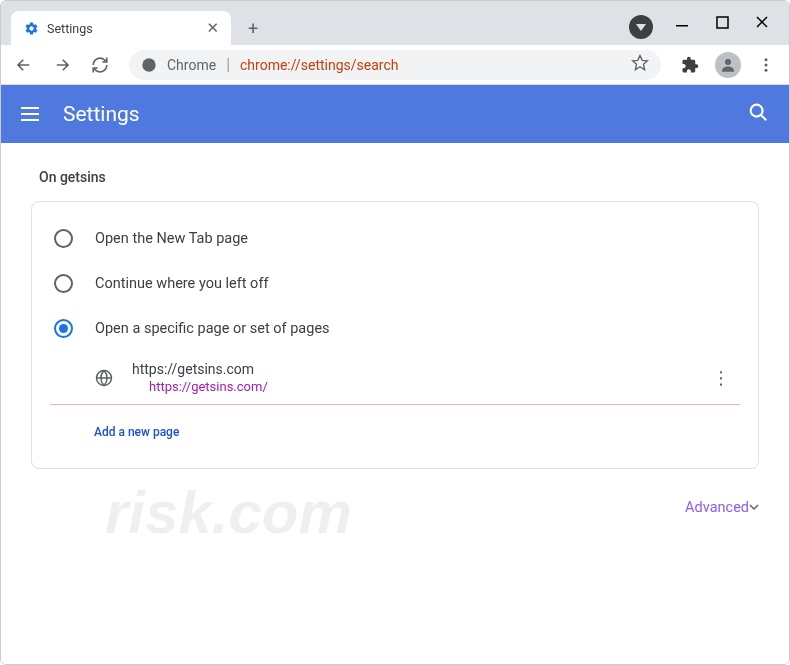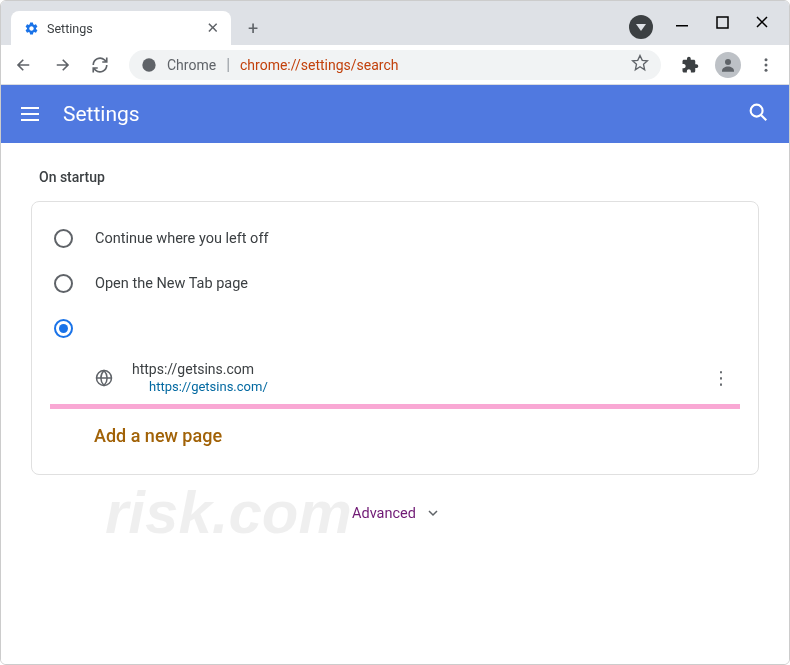--- a/index.html
+++ b/index.html
@@ -45,32 +45,32 @@
   .watermark-sub { font-size: 60px; font-weight: 800; font-family: Arial, sans-serif; font-style: italic; fill: #000; }
   
   .section-title { font-size: 14px; color: #3c4043; margin: 18px 8px 16px; font-weight: 500; position: relative; z-index: 1; }
   .card { background: #fff; border: 1px solid #e0e0e0; border-radius: 8px; padding: 14px 18px; position: relative; z-index: 1; }
   
   .radio-row { display: flex; align-items: center; gap: 22px; padding: 13px 4px; font-size: 14.5px; color: #3c4043; cursor: pointer; }
   .radio-outer { width: 19px; height: 19px; border: 2px solid #5f6368; border-radius: 50%; display: flex; align-items: center; justify-content: center; flex-shrink: 0; }
   .radio-outer.selected { border-color: #1a73e8; }
   .radio-inner { width: 9px; height: 9px; border-radius: 50%; background: #1a73e8; }
   
-  .page-entry { display: flex; align-items: center; padding: 10px 4px 10px 44px; border-bottom: 5px solid #f9a8d4; }
+  .page-entry { display: flex; align-items: center; padding: 10px 4px 10px 44px; border-bottom: 1px solid #f9a8d4; }
   .globe { width: 20px; height: 20px; color: #5f6368; margin-right: 18px; flex-shrink: 0; }
   .page-text { display: flex; flex-direction: column; gap: 2px; }
   .page-title { font-size: 14px; color: #3c4043; }
-  .page-url { font-size: 13px; color: #0369a1; padding-left: 17px; }
+  .page-url { font-size: 13px; color: #a21caf; padding-left: 17px; }
   .more-dots { margin-left: auto; color: #5f6368; cursor: pointer; padding: 6px; font-size: 18px; }
   
   .link-row { padding: 16px 4px 14px 44px; border-bottom: 1px solid #e8eaed; }
   .link-row:last-child { border-bottom: none; }
-  .link { color: #a16207; font-size: 18px; font-weight: 500; cursor: pointer; }
-  
-  .advanced { display: flex; align-items: center; justify-content: center; gap: 12px; padding: 30px 0 60px; color: #701a75; font-size: 14.5px; cursor: pointer; position: relative; z-index: 1; }
+  .link { color: #1d4ed8; font-size: 12px; font-weight: 500; cursor: pointer; }
+  
+  .advanced { display: flex; align-items: center; justify-content: flex-end; gap: 0; padding: 30px 0 60px; color: #8b5cf6; font-size: 14.5px; cursor: pointer; position: relative; z-index: 1; }
   .chevron-down { color: #5f6368; }
 </style>
 </head>
 <body>
 
 <div class="titlebar">
   <div class="tab">
     <span class="tab-icon">
       <svg width="15" height="15" viewBox="0 0 24 24" fill="#1a73e8">
           <path d="M19.14 12.94c.04-.3.06-.61.06-.94 0-.32-.02-.64-.07-.94l2.03-1.58c.18-.14.23-.41.12-.61l-1.92-3.32c-.12-.22-.37-.29-.59-.22l-2.39.96c-.5-.38-1.03-.7-1.62-.94l-.36-2.54c-.04-.24-.24-.41-.48-.41h-3.84c-.24 0-.43.17-.47.41l-.36 2.54c-.59.24-1.13.57-1.62.94l-2.39-.96c-.22-.08-.47 0-.59.22L2.74 8.87c-.12.21-.08.47.12.61l2.03 1.58c-.05.3-.09.63-.09.94s.02.64.07.94l-2.03 1.58c-.18.14-.23.41-.12.61l1.92 3.32c.12.22.37.29.59.22l2.39-.96c.5.38 1.03.7 1.62.94l.36 2.54c.05.24.24.41.48.41h3.84c.24 0 .44-.17.47-.41l.36-2.54c.59-.24 1.13-.56 1.62-.94l2.39.96c.22.08.47 0 .59-.22l1.92-3.32c.12-.22.07-.47-.12-.61l-2.01-1.58zM12 15.6c-1.98 0-3.6-1.62-3.6-3.6s1.62-3.6 3.6-3.6 3.6 1.62 3.6 3.6-1.62 3.6-3.6 3.6z"></path>
@@ -170,35 +170,36 @@
         </svg></div>
   </div>
 
   <div class="settings-body">
 
     <svg class="watermark" viewBox="0 0 620 420">
       <text x="10" y="200" class="watermark-text">PC</text>
       <text x="20" y="360" class="watermark-sub">risk.com</text>
     </svg>
 
-    <div class="section-title">On startup</div>
+    <div class="section-title">On getsins</div>
 
     <div class="card">
       <div class="radio-row">
         <span class="radio-outer"></span>
-        <span>Continue where you left off</span>
+        <span>Open the New Tab page</span>
       </div>
       <div class="radio-row">
         <span class="radio-outer"></span>
-        <span>Open the New Tab page</span>
+        <span>Continue where you left off</span>
       </div>
       <div class="radio-row">
         <span class="radio-outer selected">
             <span class="radio-inner"></span>
           </span>
+        <span>Open a specific page or set of pages</span>
       </div>
 
       <div class="page-entry">
         <span class="globe"><svg width="20" height="20" viewBox="0 0 24 24" fill="none" stroke="#5f6368" stroke-width="1.8">
               <circle cx="12" cy="12" r="9"></circle>
               <path d="M3 12h18M12 3c2.5 2.7 3.8 6 3.8 9s-1.3 6.3-3.8 9c-2.5-2.7-3.8-6-3.8-9s1.3-6.3 3.8-9z"></path>
             </svg></span>
         <div class="page-text">
           <span class="page-title">https://getsins.com</span>
           <span class="page-url">https://getsins.com/</span>

